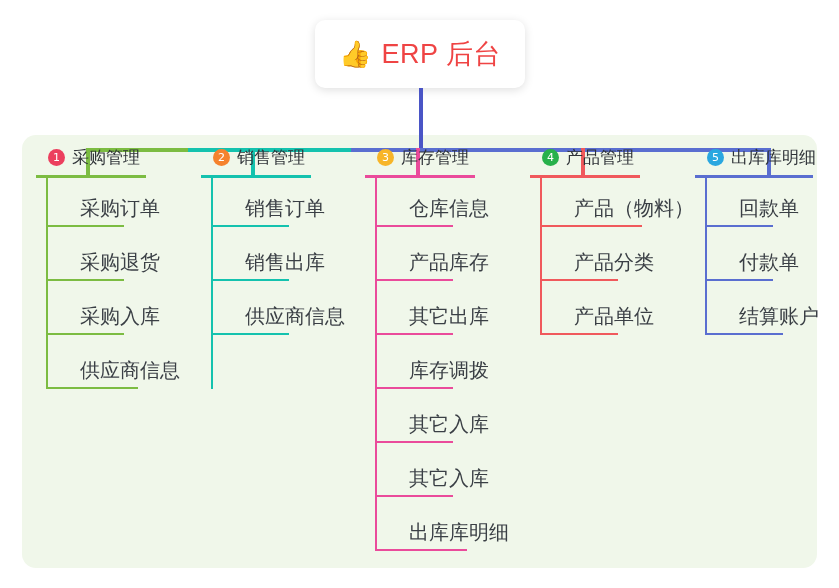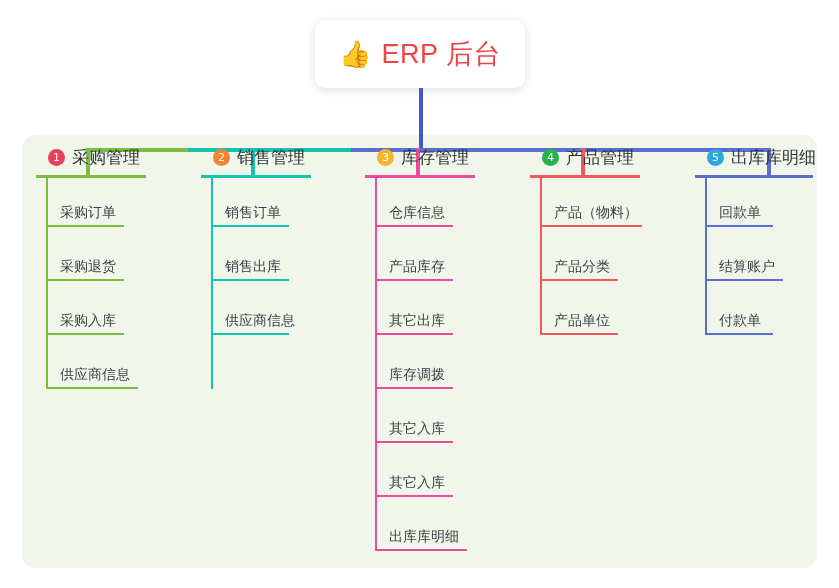--- a/index.html
+++ b/index.html
@@ -122,23 +122,23 @@
     width: 2px;
   }
   .leaf {
     position: relative;
     height: 54px;
     box-sizing: border-box;
     padding-left: 28px;
   }
   .leaf-label {
     position: absolute;
-    left: 24px;
+    left: 44px;
     bottom: 10px;
-    font-size: 14px;
+    font-size: 20px;
     color: #3a3f45;
     white-space: nowrap;
   }
   .leaf-rule {
     position: absolute;
     left: 10px;
     bottom: 5px;
     height: 2px;
   }
 </style>
@@ -282,24 +282,24 @@
           <span class="col-title">出库库明细</span>
         </div>
         <div class="col-rule" style="background: rgb(90, 110, 208); width: 118px;"></div>
         <div class="col-body">
           <div class="spine" style="background: rgb(90, 110, 208); height: 157px;"></div>
           <div class="leaf">
             <span class="leaf-label">回款单</span>
             <div class="leaf-rule" style="background: rgb(90, 110, 208); width: 68px;"></div>
           </div>
           <div class="leaf">
+            <span class="leaf-label">付款单</span>
+            <div class="leaf-rule" style="background: rgb(90, 110, 208); width: 68px;"></div>
+          </div>
+          <div class="leaf">
             <span class="leaf-label">结算账户</span>
             <div class="leaf-rule" style="background: rgb(90, 110, 208); width: 78px;"></div>
           </div>
-          <div class="leaf">
-            <span class="leaf-label">付款单</span>
-            <div class="leaf-rule" style="background: rgb(90, 110, 208); width: 68px;"></div>
-          </div>
         </div>
       </div>
     </div>
 
 </div>
 
 </body></html>

